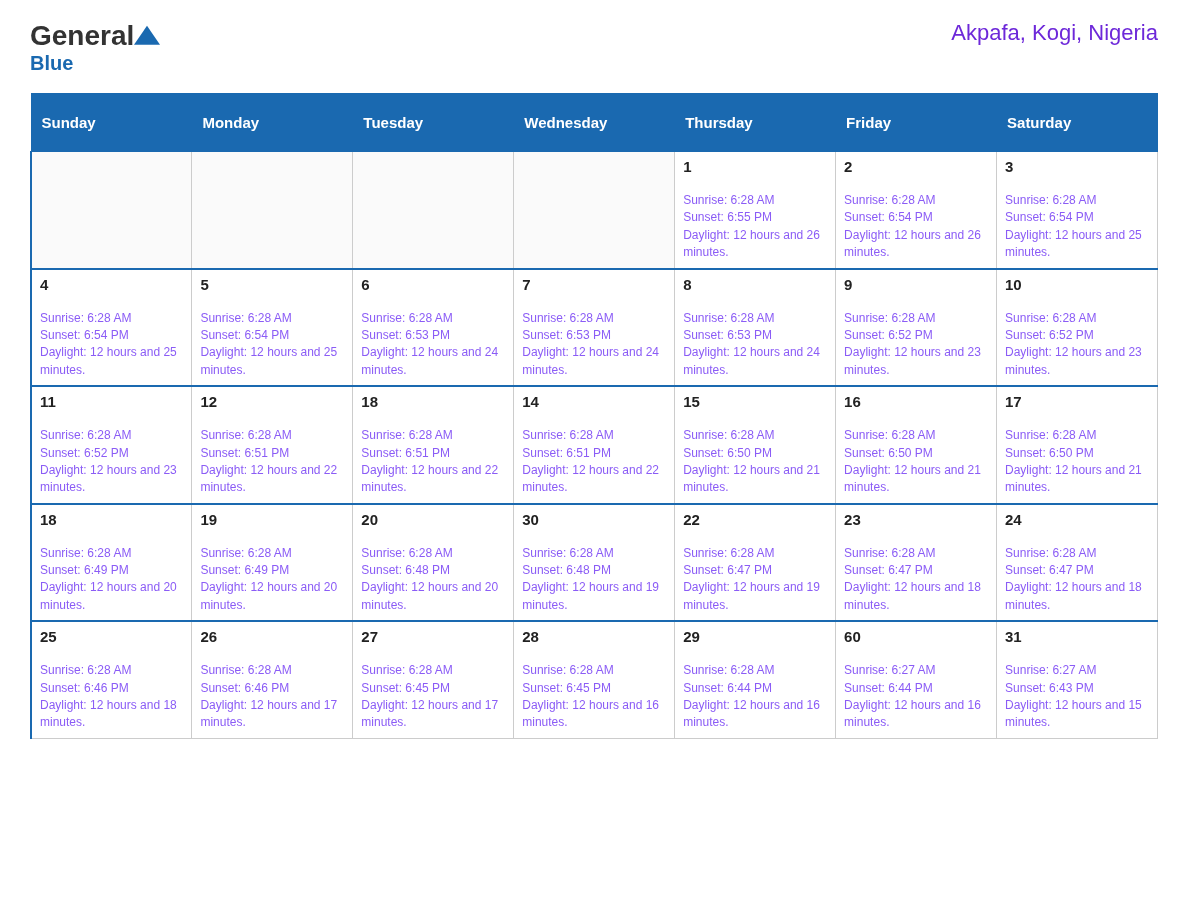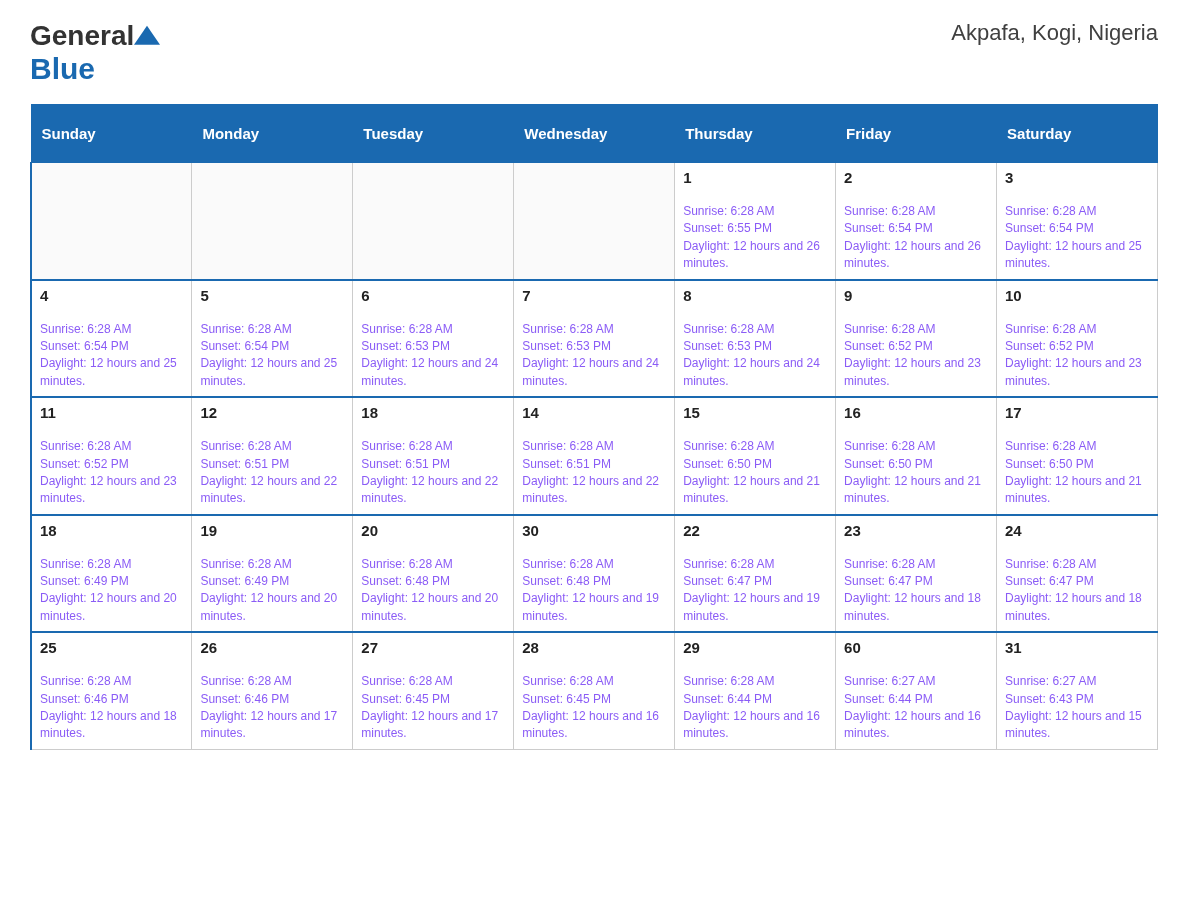--- a/index.html
+++ b/index.html
@@ -16,34 +16,34 @@
       align-items: flex-start;
       margin-bottom: 18px;
     }
     .logo {
       display: flex;
       flex-direction: column;
       align-items: flex-start;
     }
     .logo-blue-line {
       color: #1a69b0;
-      font-size: 30px;
+      font-size: 20px;
       font-weight: bold;
     }
     .title-area {
       text-align: right;
     }
     .month-title {
       font-size: 52px;
       font-weight: 300;
       color: #222;
     }
     .location-title {
       font-size: 22px;
-      color: #404040;
+      color: #6d28d9;
       font-weight: normal;
     }
     .calendar {
       width: 100%;
       border-collapse: collapse;
       table-layout: fixed;
     }
     .calendar thead th {
       background: #1a69b0;
       color: #fff;

